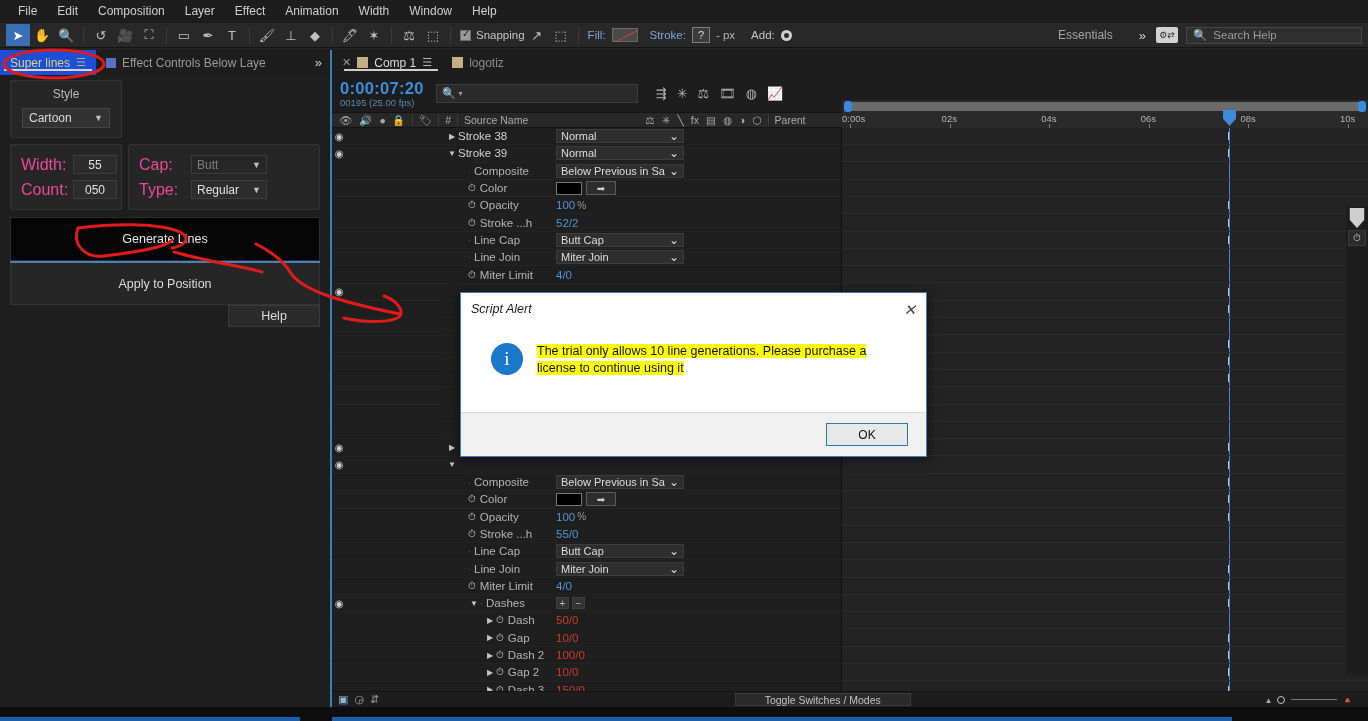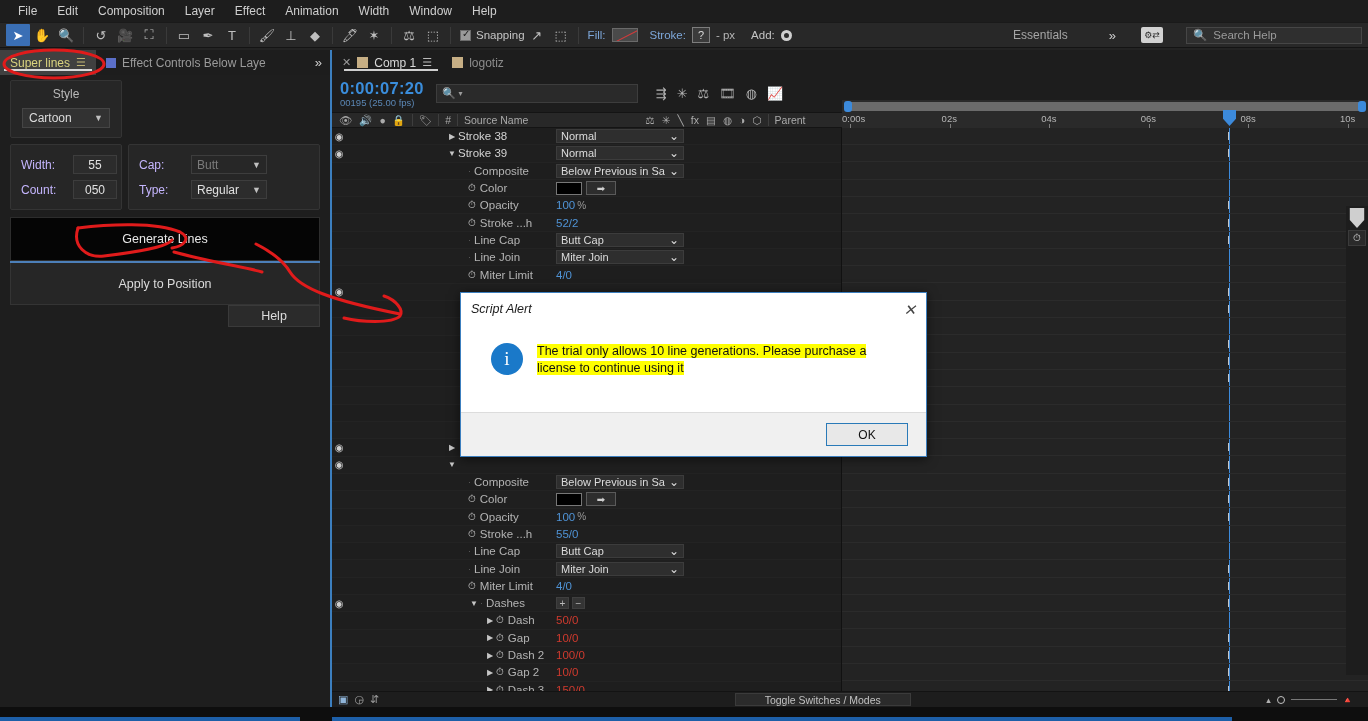--- a/index.html
+++ b/index.html
@@ -30,33 +30,33 @@
   .cap { color:#7da7d9; font-size:11.5px; }
   .swatch-fill { width:26px; height:14px; background:#4a4a4a; border:1px solid #6a6a6a; position:relative; overflow:hidden; }
   .swatch-fill:after { content:""; position:absolute; left:-4px; top:6px; width:38px; height:1px;
                        background:#d23b3b; transform:rotate(-27deg); }
   .swatch-stroke { width:18px; height:16px; background:#3b3b3b; border:1px solid #7d7d7d;
                    display:flex; align-items:center; justify-content:center; color:#d8d8d8; font-size:11px; }
   .pxlbl { font-size:11.5px; color:#b5b5b5; }
   .addcirc { width:11px; height:11px; border-radius:50%; background:#cfcfcf; position:relative; }
   .addcirc:after { content:""; position:absolute; left:3px; top:3px; width:5px; height:5px;
                    border-radius:50%; background:#2b2b2b; }
-  .ws { margin-left:auto; display:flex; align-items:center; gap:15px; padding-right:6px; }
+  .ws { margin-left:auto; display:flex; align-items:center; gap:0; padding-right:6px; }
   .wslabel { color:#a6a6a6; font-size:12px; padding:0 16px; }
   .chev2 { color:#cfcfcf; font-size:13px; padding:0 10px; }
   .wsbtn { width:22px; height:16px; background:#d2d2d2; color:#2a2a2a; display:flex;
            align-items:center; justify-content:center; font-size:9px; border-radius:2px; margin-right:8px; }
   .searchhelp { width:176px; height:17px; background:#2f2f2f; border:1px solid #464646;
                 display:flex; align-items:center; gap:6px; padding-left:6px; color:#9b9b9b; font-size:11.5px; }
 
   
   .leftpanel { position:absolute; left:0; top:50px; width:330px; bottom:14px; background:#1e1e1e; }
   .ltabs { height:25px; background:#1d1d1d; display:flex; align-items:stretch; }
   .ltab { display:flex; align-items:center; gap:6px; padding:0 10px; font-size:12px; position:relative; }
-  .ltab.active { background:#404040; color:#d9d37e; }
+  .ltab.active { background:#1d4ed8; color:#d9d37e; }
   .ltab.active:after { content:""; position:absolute; left:4px; right:4px; bottom:4px; height:2px; background:#d8d8d8; }
   .ltab.inactive { color:#9a9a9a; }
   .sqblue { width:10px; height:10px; background:#5b6fc9; }
   .hamb { font-size:11px; color:#bdb272; }
   .dblchev { margin-left:auto; color:#cfcfcf; font-size:13px; padding:0 8px; display:flex; align-items:center; }
 
   .panelbody { position:absolute; left:10px; right:10px; top:30px; bottom:6px; }
   .grp { background:#262626; border:1px solid #343434; border-radius:2px; }
   .row1 { display:flex; gap:6px; }
   .g-style { width:112px; height:58px; padding-top:6px; }
@@ -69,21 +69,21 @@
   .pathbtn { display:flex; flex-direction:column; align-items:center; gap:2px; }
   .pbsq { display:flex; gap:3px; }
   .sqo { width:7px; height:7px; border:1px solid #b9b9b9; }
   .sqf { width:7px; height:7px; background:#b9b9b9; }
   .parr { font-size:12px; color:#c2c2c2; line-height:9px; }
 
   .row2 { display:flex; gap:6px; margin-top:6px; }
   .g-wc { width:112px; padding:7px 0 7px 10px; }
   .g-ct { flex:1; padding:7px 0 7px 10px; }
   .frow { display:flex; align-items:center; gap:8px; height:25px; }
-  .flabel { font-size:12px; color:#c4b5fd; width:44px; }
+  .flabel { font-size:16px; color:#ec4899; width:44px; }
   .fval { background:#2c2c2c; border:1px solid #3d3d3d; width:44px; height:19px; display:flex;
           align-items:center; justify-content:center; font-size:12px; color:#e2e2e2; }
   .smallsel { width:76px; height:19px; background:#2c2c2c; border:1px solid #3d3d3d;
               display:flex; align-items:center; justify-content:space-between; padding:0 5px; font-size:12px; }
   .smallsel.dis { color:#7b7b7b; background:#272727; }
   .smallsel.en { color:#e0e0e0; }
 
   .genbtn { margin-top:7px; height:44px; background:#050505; border:1px solid #2d2d2d;
             display:flex; align-items:center; justify-content:center; color:#e8e8e8; font-size:12.5px; }
   .genline { height:2px; background:#4c7fb8; }

